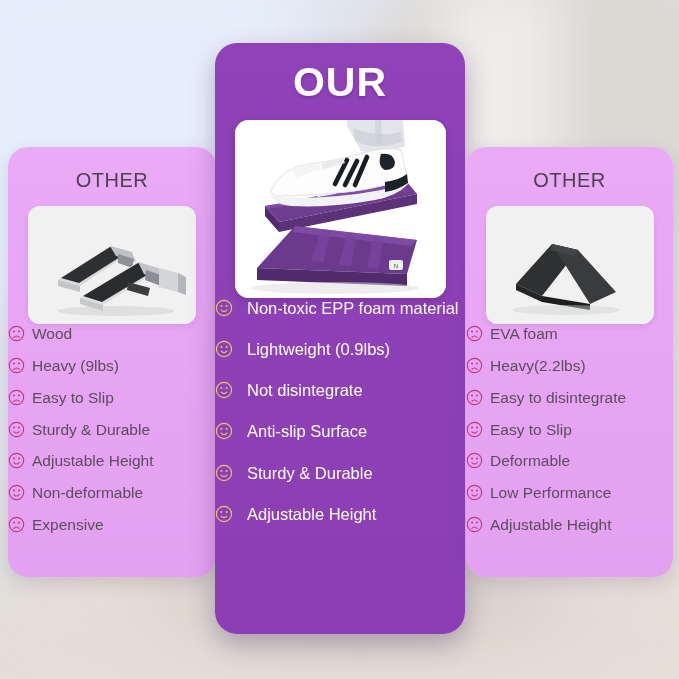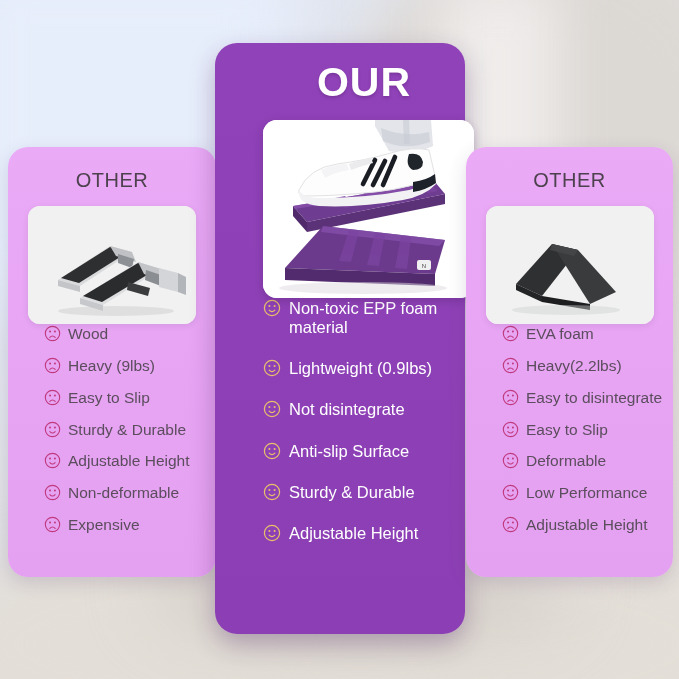--- a/index.html
+++ b/index.html
@@ -30,21 +30,20 @@
     border-radius:20px;
     box-shadow:0 6px 18px rgba(90,60,110,.18);
   }
   .card-left{left:8px;top:147px;width:208px;height:430px;}
   .card-right{left:466px;top:147px;width:207px;height:430px;}
   .card-center{
     left:215px;top:43px;width:250px;height:591px;
     background:linear-gradient(180deg,#9042b8 0%,#8e41b6 45%,#8c3fb4 100%);
     border-radius:22px;
     box-shadow:0 10px 26px rgba(70,30,95,.32);
-    padding-left:48px;
   }
 
   
   .head-other{
     text-align:center;color:#4d414e;
     font-size:20px;font-weight:400;letter-spacing:.5px;
     margin-top:22px;
   }
   .head-our{
     text-align:center;color:#ffffff;
@@ -63,25 +62,24 @@
   .photo-center{width:211px;height:178px;background:#ffffff;border-radius:14px;
     box-shadow:0 3px 9px rgba(60,20,85,.25);}
 
   
   ul.feat{list-style:none;margin:0;padding:0;}
   .feat-side{margin-top:18px;padding-left:16px;}
   .feat-side li{
     display:flex;align-items:flex-start;gap:7px;
     color:#5b4d5d;font-size:15.5px;line-height:1.12;
     margin-bottom:13.5px;
-    margin-left:36px;
   }
   .feat-center{margin-top:14px;padding-left:16px;padding-right:10px;}
   .feat-center li{
-    display:flex;align-items:flex-start;gap:8px;
+    display:flex;align-items:flex-start;gap:14px;
     color:#ffffff;font-size:16.5px;line-height:1.16;
     margin-bottom:21px;
   }
   .ftext{padding-top:1px;}
 
   
   .face{flex:0 0 auto;display:block;}
   .face-side{width:17px;height:17px;margin-top:1px;}
   .face-center{width:18px;height:18px;margin-top:1px;}
 

